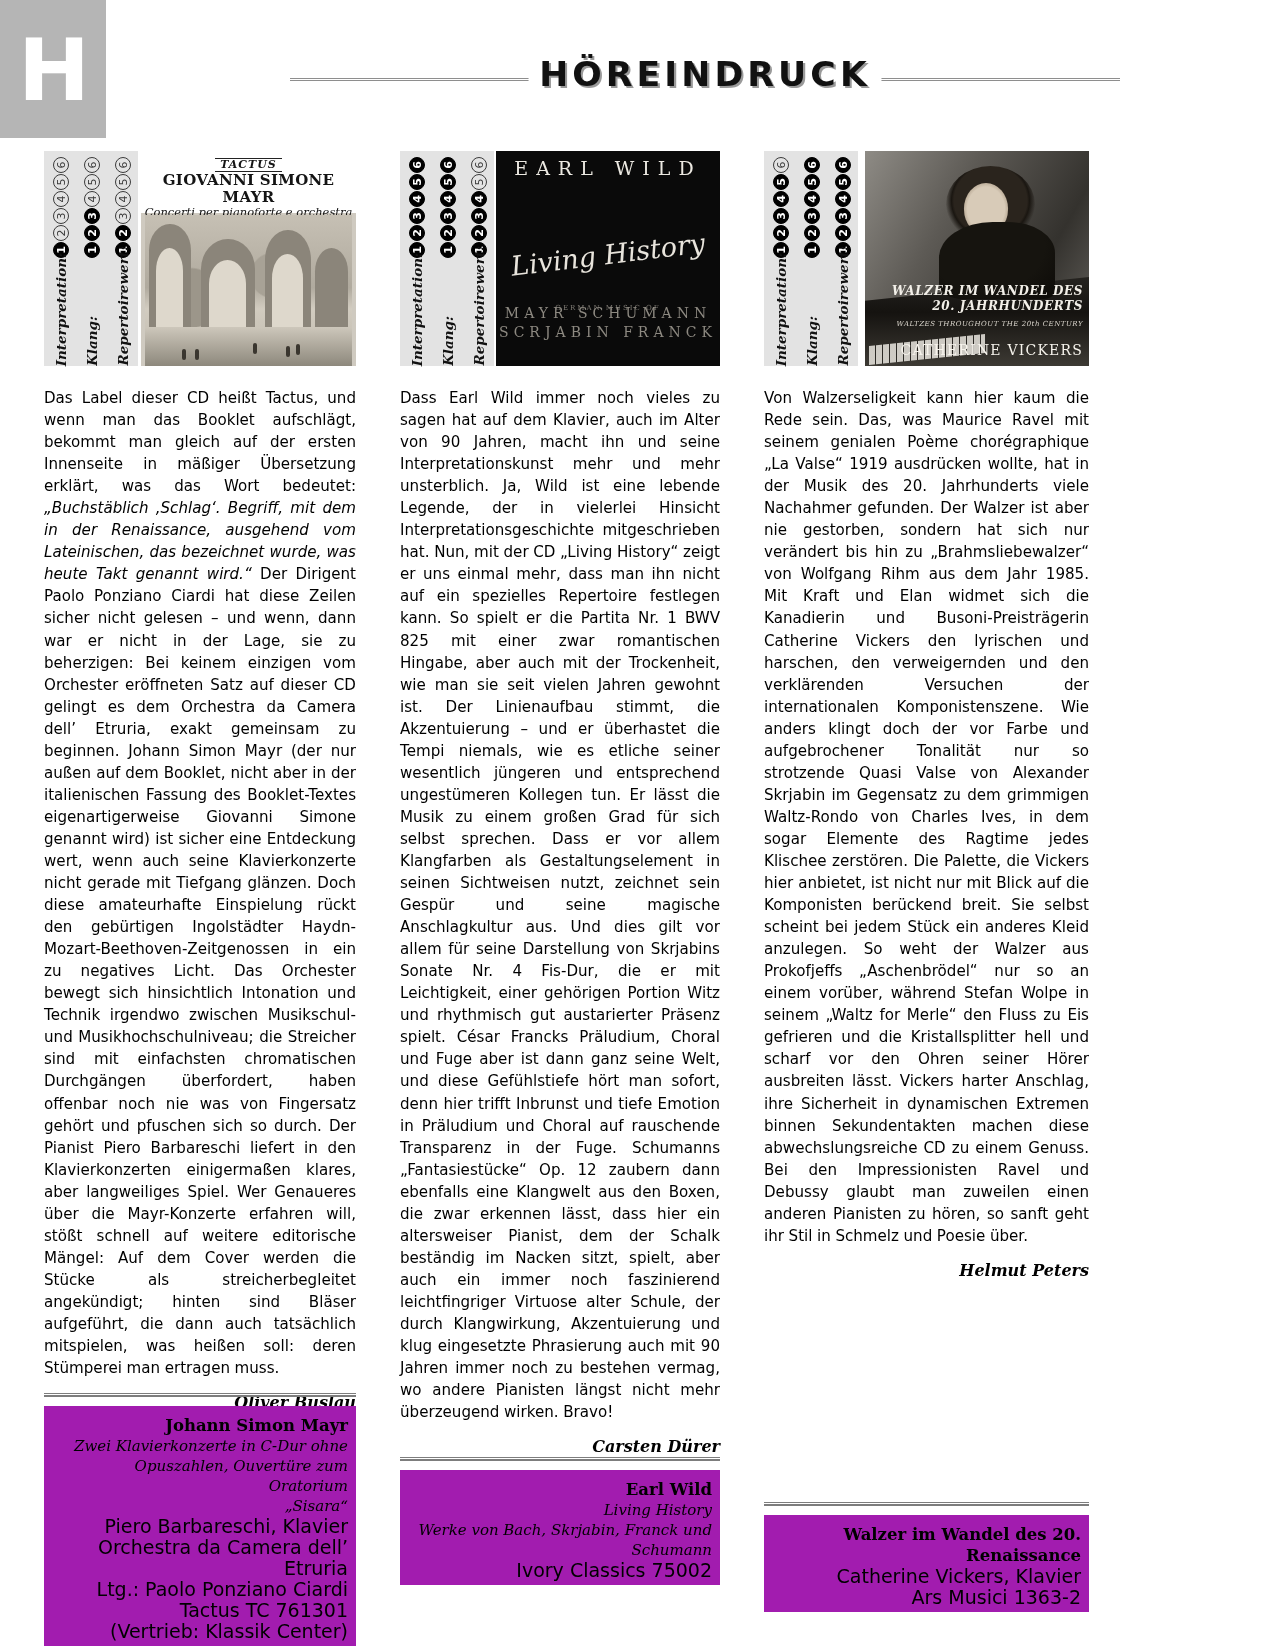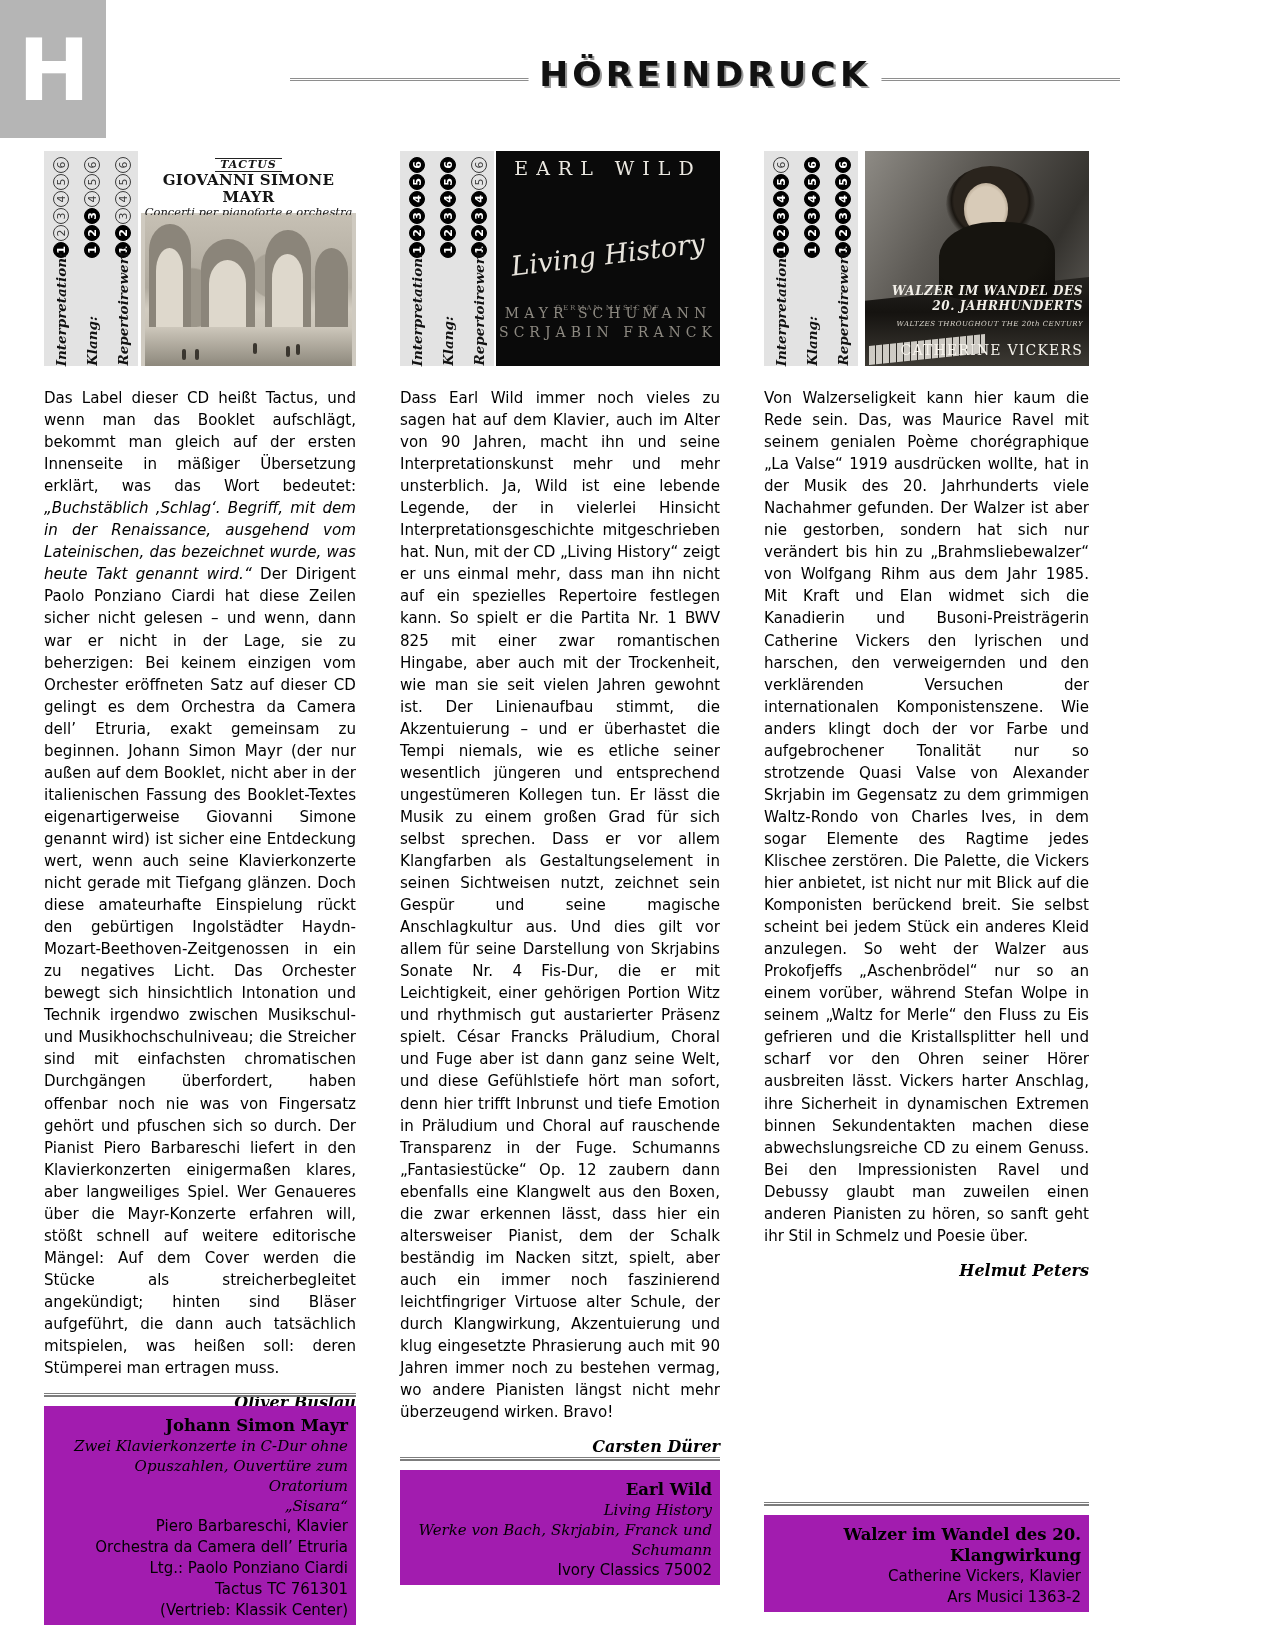--- a/index.html
+++ b/index.html
@@ -247,21 +247,21 @@
   }
   .ib-title{
     font-family:"DejaVu Serif", serif;font-weight:bold;font-size:16.5px;
     line-height:21px;
   }
   .ib-it{
     font-family:"DejaVu Serif", serif;font-style:italic;font-size:15px;
     line-height:20px;
   }
   .ib-rg{
-    font-family:"DejaVu Sans", sans-serif;font-size:15px;line-height:21px;
+    font-family:"DejaVu Sans", sans-serif;font-size:19px;line-height:21px;
   }
   #infobox1{left:44px;top:1393px;width:312px;}
   #infobox2{left:400px;top:1457px;width:320px;}
   #infobox3{left:764px;top:1502px;width:325px;}
 </style>
 </head>
 <body>
 
 <div class="page">
 
@@ -499,19 +499,19 @@
       <div class="ib-it">Werke von Bach, Skrjabin, Franck und</div>
       <div class="ib-it">Schumann</div>
       <div class="ib-rg">Ivory Classics 75002</div>
     </div>
   </div>
 
   <div class="infobox" id="infobox3">
     <div class="bar"></div>
     <div class="panel">
       <div class="ib-title">Walzer im Wandel des 20.</div>
-      <div class="ib-title">Klangwirkung</div>
+      <div class="ib-title">Renaissance</div>
       <div class="ib-rg">Catherine Vickers, Klavier</div>
       <div class="ib-rg">Ars Musici 1363-2</div>
     </div>
   </div>
 
 </div>
 
 </body></html>

